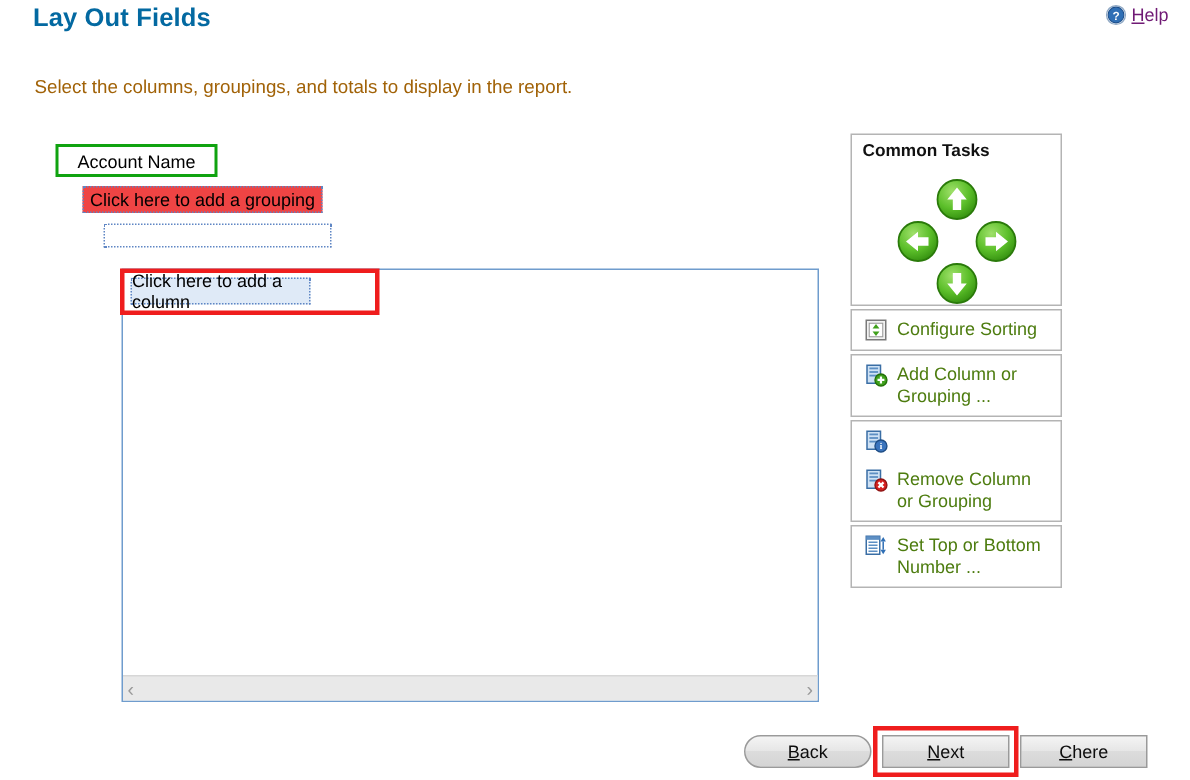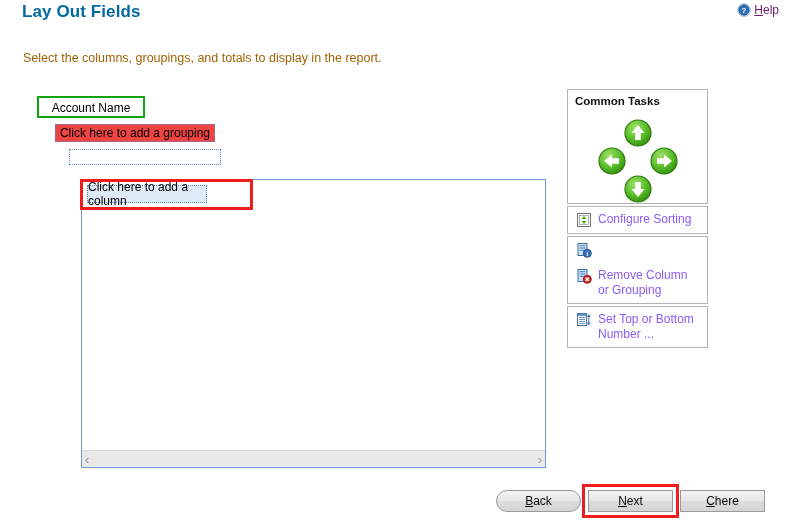--- a/index.html
+++ b/index.html
@@ -201,21 +201,21 @@
   .nav-left  { left: 30px; top: 40px; }
   .nav-right { left: 82px; top: 40px; }
   .nav-down  { left: 56px; top: 68px; }
 
   .task-item {
     display: flex;
     align-items: flex-start;
     gap: 6px;
     padding: 5px 6px 5px 8px;
     font-size: 12px;
-    color: #8b5cf6;
+    color: #4d7c0f;
     cursor: pointer;
     line-height: 15px;
   }
   .task-icon {
     width: 16px;
     height: 16px;
     flex: 0 0 16px;
     margin-top: 0px;
   }
   .task-label { padding-top: 0px; }
@@ -336,20 +336,33 @@
       <svg class="task-icon" viewBox="0 0 16 16">
         <rect x="1.5" y="1.5" width="13" height="13" fill="#f2f2f2" stroke="#7a7a7a" stroke-width="1"></rect>
         <rect x="3.5" y="3.5" width="9" height="9" fill="#ffffff" stroke="#9a9a9a" stroke-width="0.7"></rect>
         <path d="M8 4 L10.3 7 L5.7 7 Z" fill="#3fa01b"></path>
         <path d="M8 12 L5.7 9 L10.3 9 Z" fill="#3fa01b"></path>
       </svg>
       <span class="task-label">Configure Sorting</span>
     </div>
   </div>
 
+  <div class="tasks-section">
+    <div class="task-item">
+      <svg class="task-icon" viewBox="0 0 16 16">
+        <rect x="2" y="1.5" width="9" height="12" fill="#cfe2f5" stroke="#3a6ea5" stroke-width="1"></rect>
+        <rect x="3.6" y="3" width="5.8" height="1.2" fill="#5d8fc4"></rect>
+        <rect x="3.6" y="5.4" width="5.8" height="1.2" fill="#5d8fc4"></rect>
+        <rect x="3.6" y="7.8" width="5.8" height="1.2" fill="#5d8fc4"></rect>
+        <circle cx="11.3" cy="11.3" r="4" fill="#3fa01b" stroke="#237008" stroke-width="0.9"></circle>
+        <path d="M11.3 9 L11.3 13.6 M9 11.3 L13.6 11.3" stroke="#ffffff" stroke-width="1.5"></path>
+      </svg>
+      <span class="task-label">Add Column or Grouping ...</span>
+    </div>
+  </div>
 
   <div class="tasks-section">
     <div class="task-item">
       <svg class="task-icon" viewBox="0 0 16 16">
         <rect x="2" y="1.5" width="9" height="12" fill="#cfe2f5" stroke="#3a6ea5" stroke-width="1"></rect>
         <rect x="3.6" y="3" width="5.8" height="1.2" fill="#5d8fc4"></rect>
         <rect x="3.6" y="5.4" width="5.8" height="1.2" fill="#5d8fc4"></rect>
         <rect x="3.6" y="7.8" width="5.8" height="1.2" fill="#5d8fc4"></rect>
         <circle cx="11.3" cy="11.3" r="4" fill="#3a74bd" stroke="#1e4d85" stroke-width="0.9"></circle>
         <text x="11.3" y="13.6" font-family="Liberation Serif, serif" font-size="6" font-weight="bold" fill="#ffffff" text-anchor="middle">i</text>

